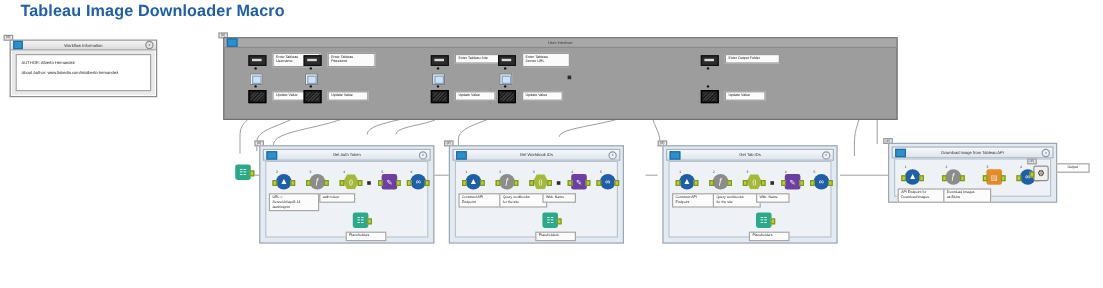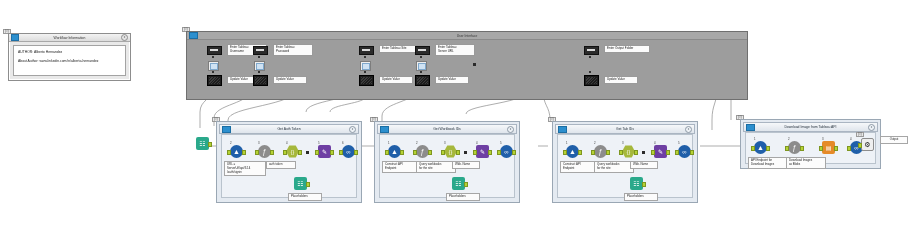--- a/index.html
+++ b/index.html
@@ -142,20 +142,21 @@
   }
 
   
   svg.wires{position:absolute;inset:0;width:919px;height:213px;pointer-events:none;}
 </style>
 </head>
 <body>
 
 <div class="canvas">
 
+  <div class="page-title">Tableau Image Downloader Macro</div>
 
   <div class="corner-tag" style="left:3px;top:29px;">(#)</div>
   <div class="wfinfo">
     <div class="wfinfo-bar">
       <div class="sq"></div>
       <div class="t">Workflow Information</div>
       <div class="x">x</div>
     </div>
     <div class="wfinfo-body">
       <div class="l1">AUTHOR: Alberto Hernandez</div>

